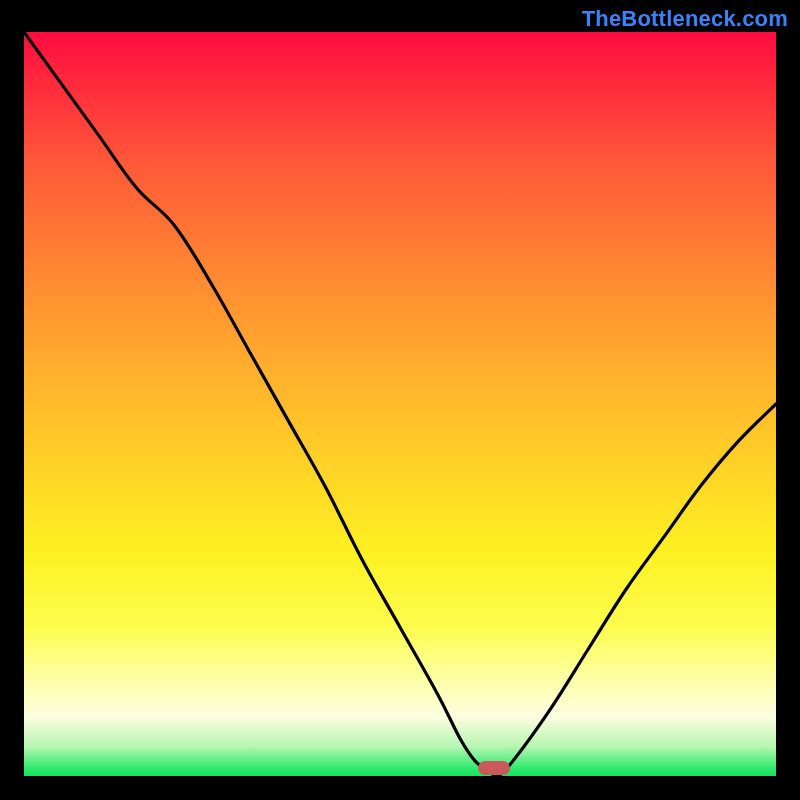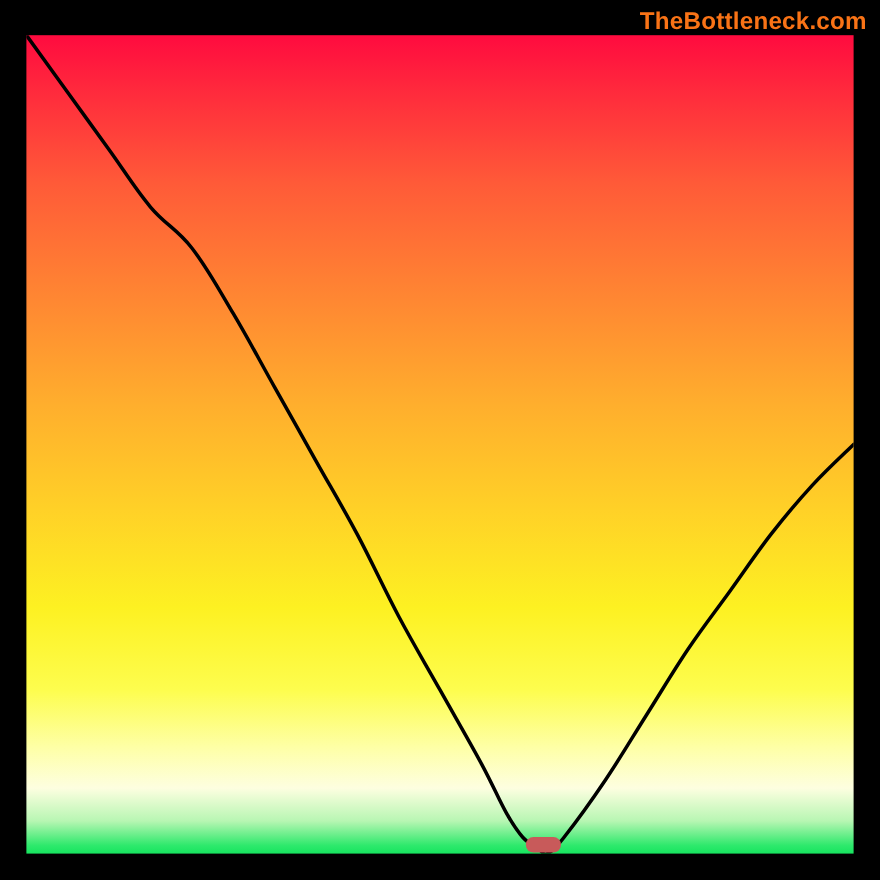--- a/index.html
+++ b/index.html
@@ -16,21 +16,21 @@
     width: 800px;
     height: 800px;
     background: #000;
   }
   .attribution {
     position: absolute;
     top: 6px;
     right: 12px;
     font-size: 22px;
     font-weight: 600;
-    color: #f97316;
+    color: #3b82f6;
     letter-spacing: 0.2px;
   }
   .plot-area {
     position: absolute;
     left: 24px;
     top: 32px;
     width: 752px;
     height: 744px;
     
     background: linear-gradient(

